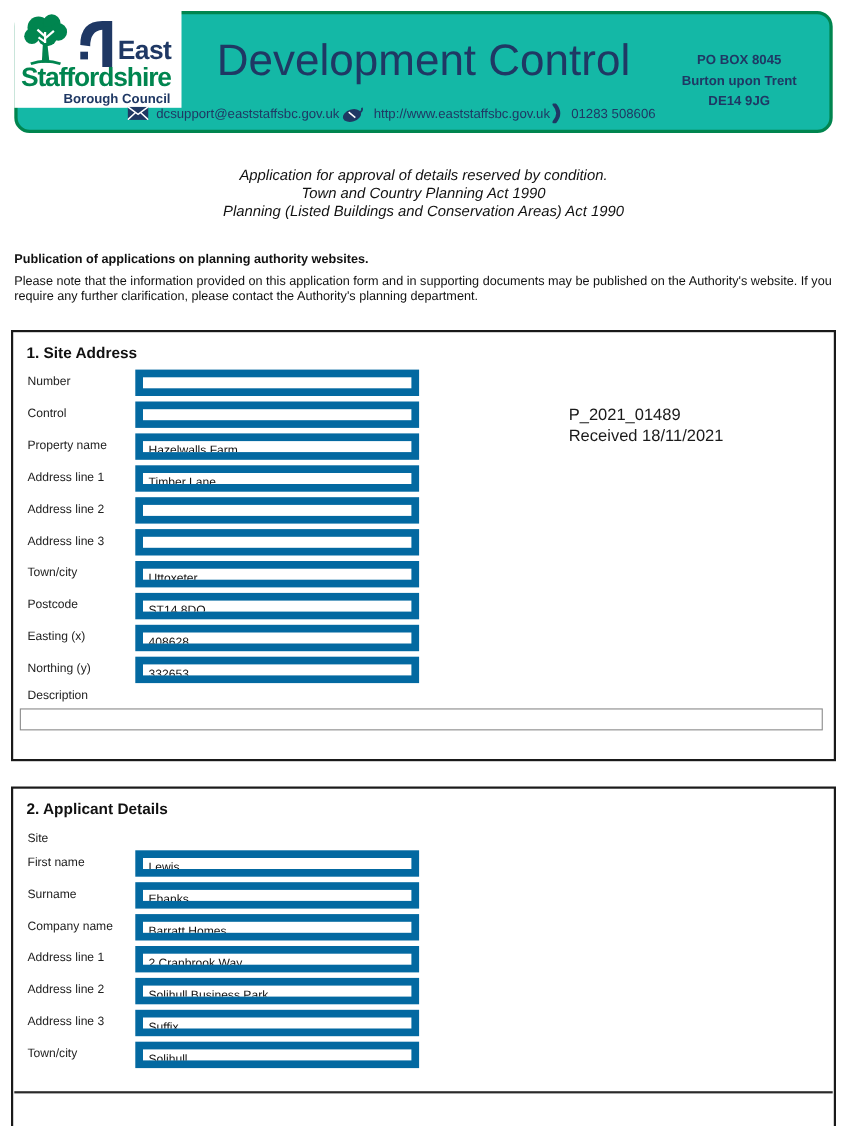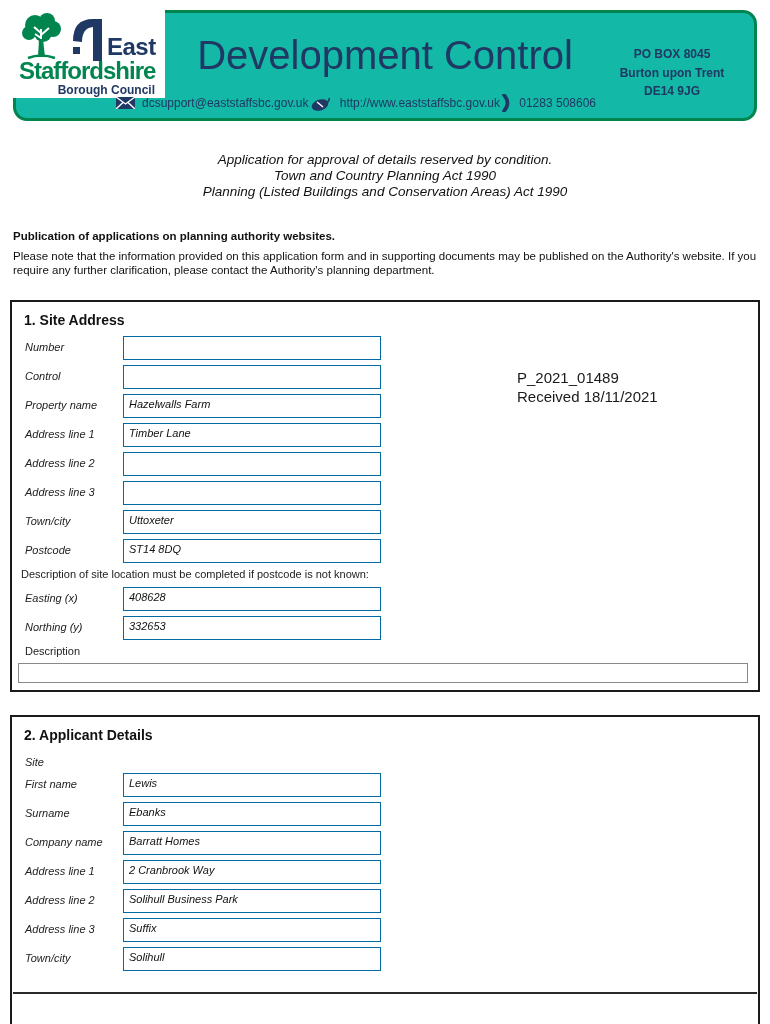--- a/index.html
+++ b/index.html
@@ -52,24 +52,24 @@
   }
 
   
   .form-box {
     position:absolute; left:10px; width:750px;
     border:2px solid #1a1a1a; background:#fff; padding:8px 8px 10px 4px;
   }
   #section1 { top:300px; height:392px; }
   #section2 { top:715px; height:322px; }
   .sec-heading { font-size:14px; font-weight:bold; color:#111; margin:2px 0 8px 8px; }
-  .field-row { display:grid; grid-template-columns:107px 258px; margin-bottom:5px;font-style:italic; }
+  .field-row { display:grid; grid-template-columns:107px 258px; margin-bottom:5px; }
   .field-label { font-size:11px; color:#222; padding:5px 0 0 9px; }
   .fbox {
-    border:1px solid #0369a1; height:24px; background:#fff;
+    border:7px solid #0369a1; height:24px; background:#fff;
     font-size:11px; color:#111; padding:3px 4px 0 5px; overflow:hidden;
   }
   .hint { font-size:11px; color:#222; margin:3px 0 7px 5px; }
   .desc-label { font-size:11px; color:#222; margin:5px 0 6px 9px; }
   .fbox-wide {
     border:1px solid #8a8a8a; height:20px; margin:0 2px 0 2px; background:#fff;
     font-size:11px; color:#111; padding:2px 4px 0 5px;
   }
   .stamp {
     position:absolute; left:505px; top:66px;
@@ -198,21 +198,20 @@
   </div>
   <div class="field-row">
     <span class="field-label">Town/city</span>
     <div class="fbox">Uttoxeter</div>
   </div>
   <div class="field-row">
     <span class="field-label">Postcode</span>
     <div class="fbox">ST14 8DQ</div>
   </div>
 
-  <div class="hint">Description of site location must be completed if postcode is not known:</div>
 
   <div class="field-row">
     <span class="field-label">Easting (x)</span>
     <div class="fbox">408628</div>
   </div>
   <div class="field-row">
     <span class="field-label">Northing (y)</span>
     <div class="fbox">332653</div>
   </div>
 

